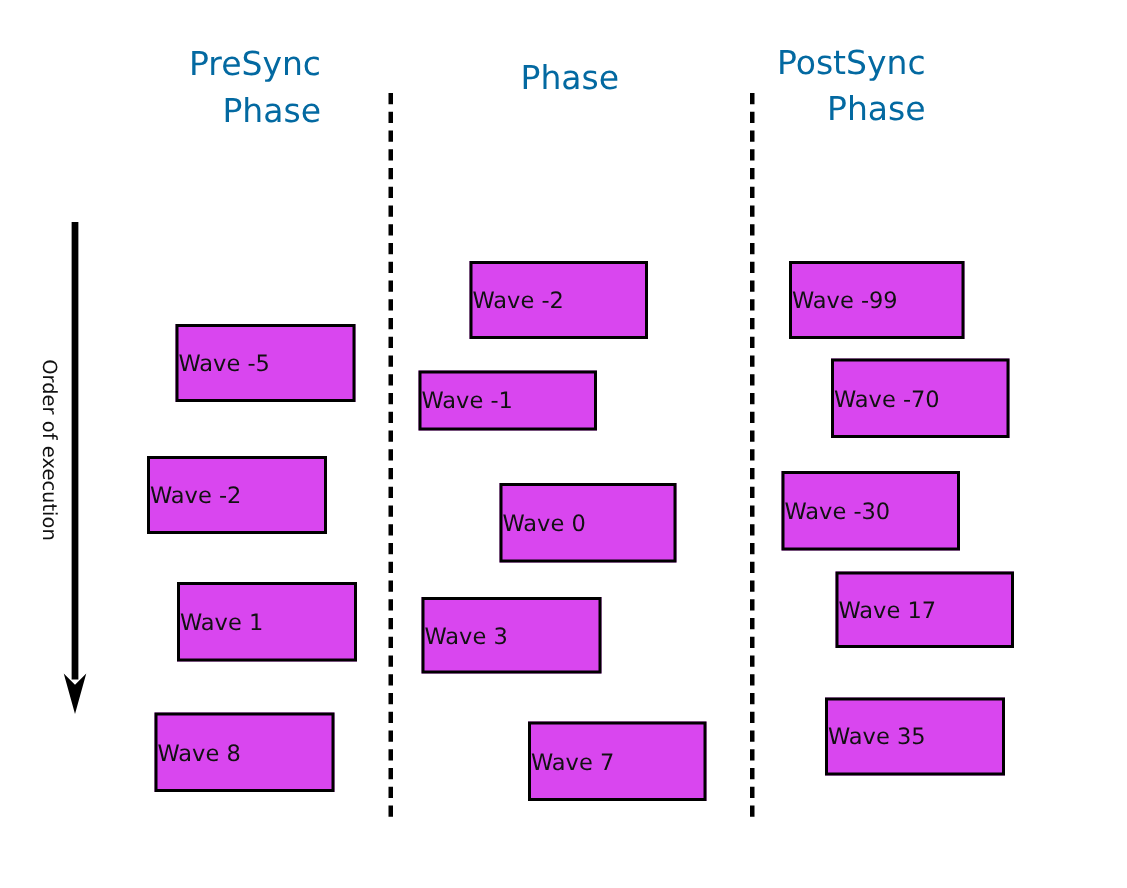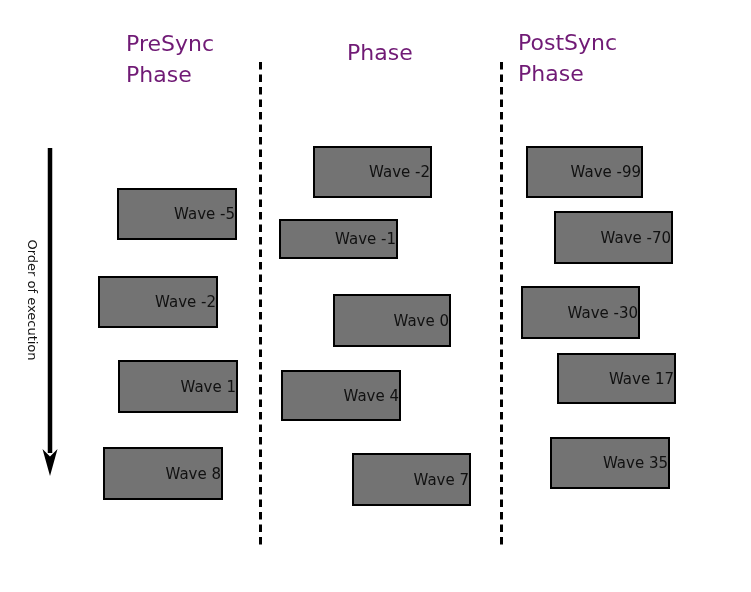--- a/index.html
+++ b/index.html
@@ -17,35 +17,36 @@
   }
   .lines-layer {
     position: absolute;
     left: 0;
     top: 0;
     width: 751px;
     height: 592px;
   }
   .col-title {
     position: absolute;
-    color: #701a75;
+    color: #0369a1;
     font-size: 22px;
     line-height: 31px;
-    text-align: left;
+    text-align: right;
     white-space: nowrap;
     letter-spacing: 0px;
   }
   .wave-box {
     position: absolute;
     box-sizing: border-box;
-    background: #737373;
+    background: #d946ef;
     border: 2.5px solid #000000;
     display: flex;
     align-items: center;
-    justify-content: flex-end;
+    justify-content: flex-start;
+    margin-top: 28px;
   }
   .wave-box span {
     color: #111111;
     font-size: 15px;
     white-space: nowrap;
   }
   .rotated-label {
     position: absolute;
     left: 32px;
     top: 300px;
@@ -98,21 +99,21 @@
   <div class="wave-box" style="left:313px; top:146px; width:119px; height:52px;">
     <span>Wave -2</span>
   </div>
   <div class="wave-box" style="left:279px; top:219px; width:119px; height:40px;">
     <span>Wave -1</span>
   </div>
   <div class="wave-box" style="left:333px; top:294px; width:118px; height:53px;">
     <span>Wave 0</span>
   </div>
   <div class="wave-box" style="left:281px; top:370px; width:120px; height:51px;">
-    <span>Wave 4</span>
+    <span>Wave 3</span>
   </div>
   <div class="wave-box" style="left:352px; top:453px; width:119px; height:53px;">
     <span>Wave 7</span>
   </div>
 
   <div class="wave-box" style="left:526px; top:146px; width:117px; height:52px;">
     <span>Wave -99</span>
   </div>
   <div class="wave-box" style="left:554px; top:211px; width:119px; height:53px;">
     <span>Wave -70</span>

